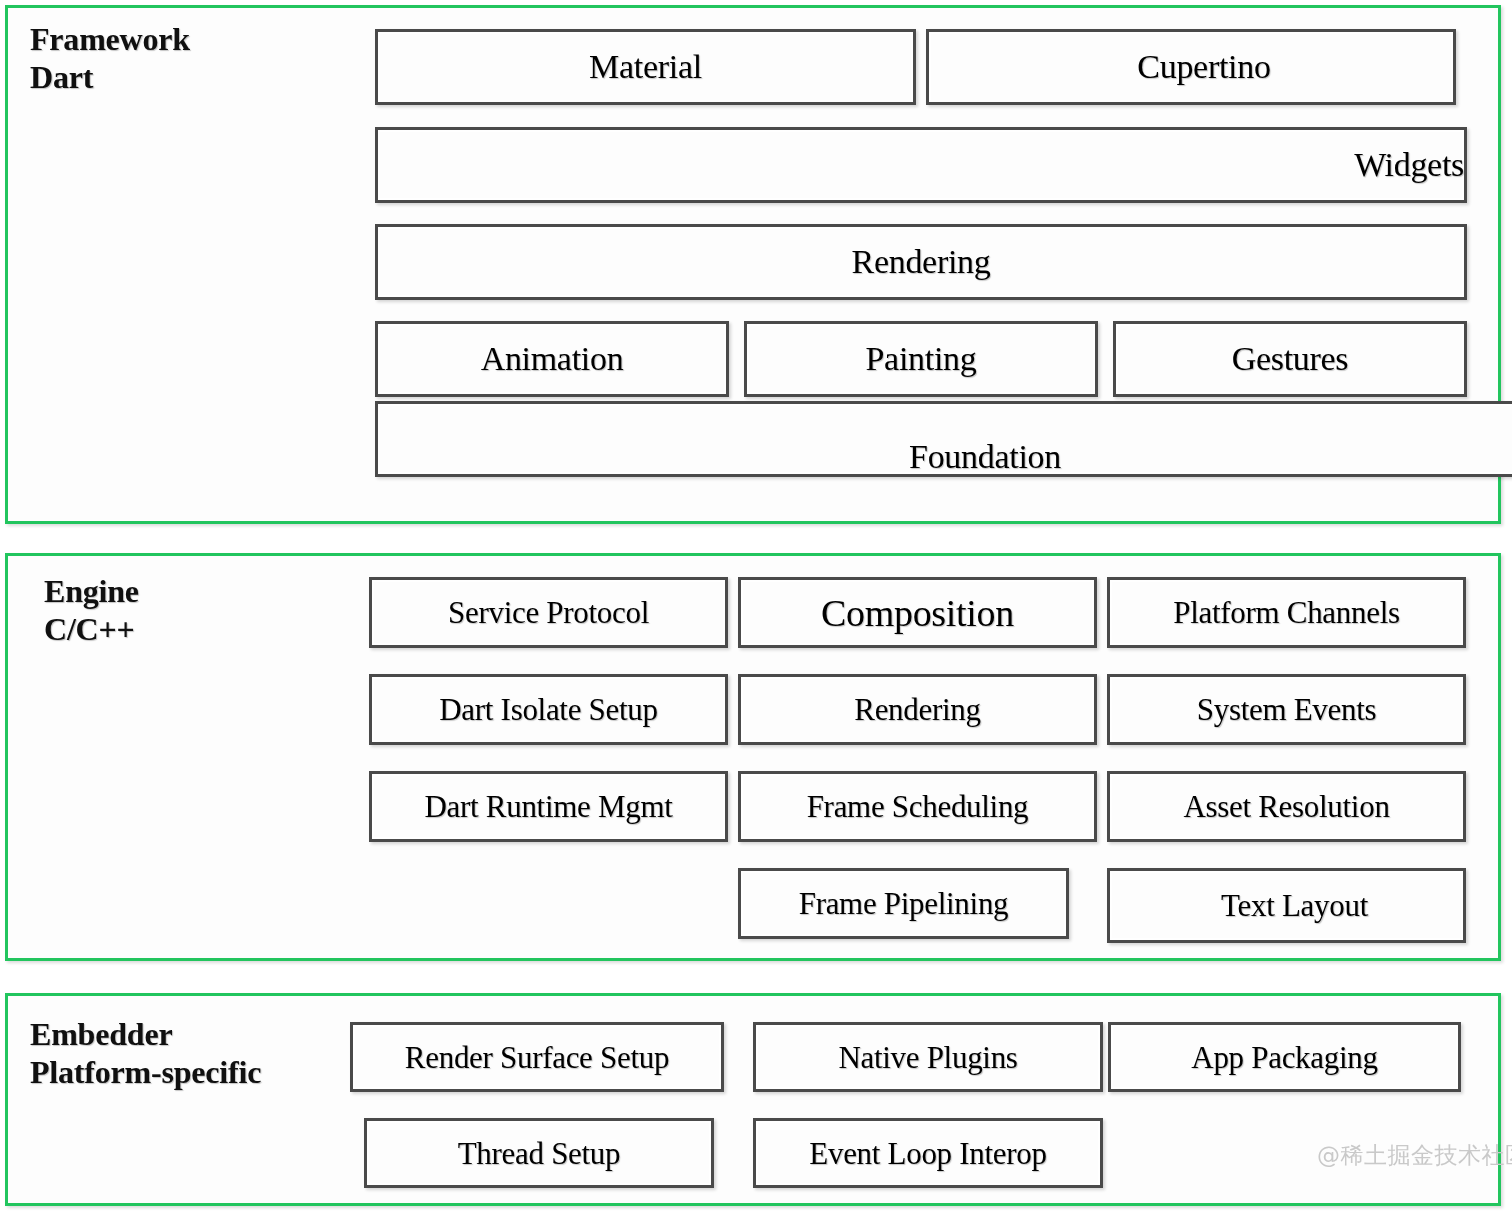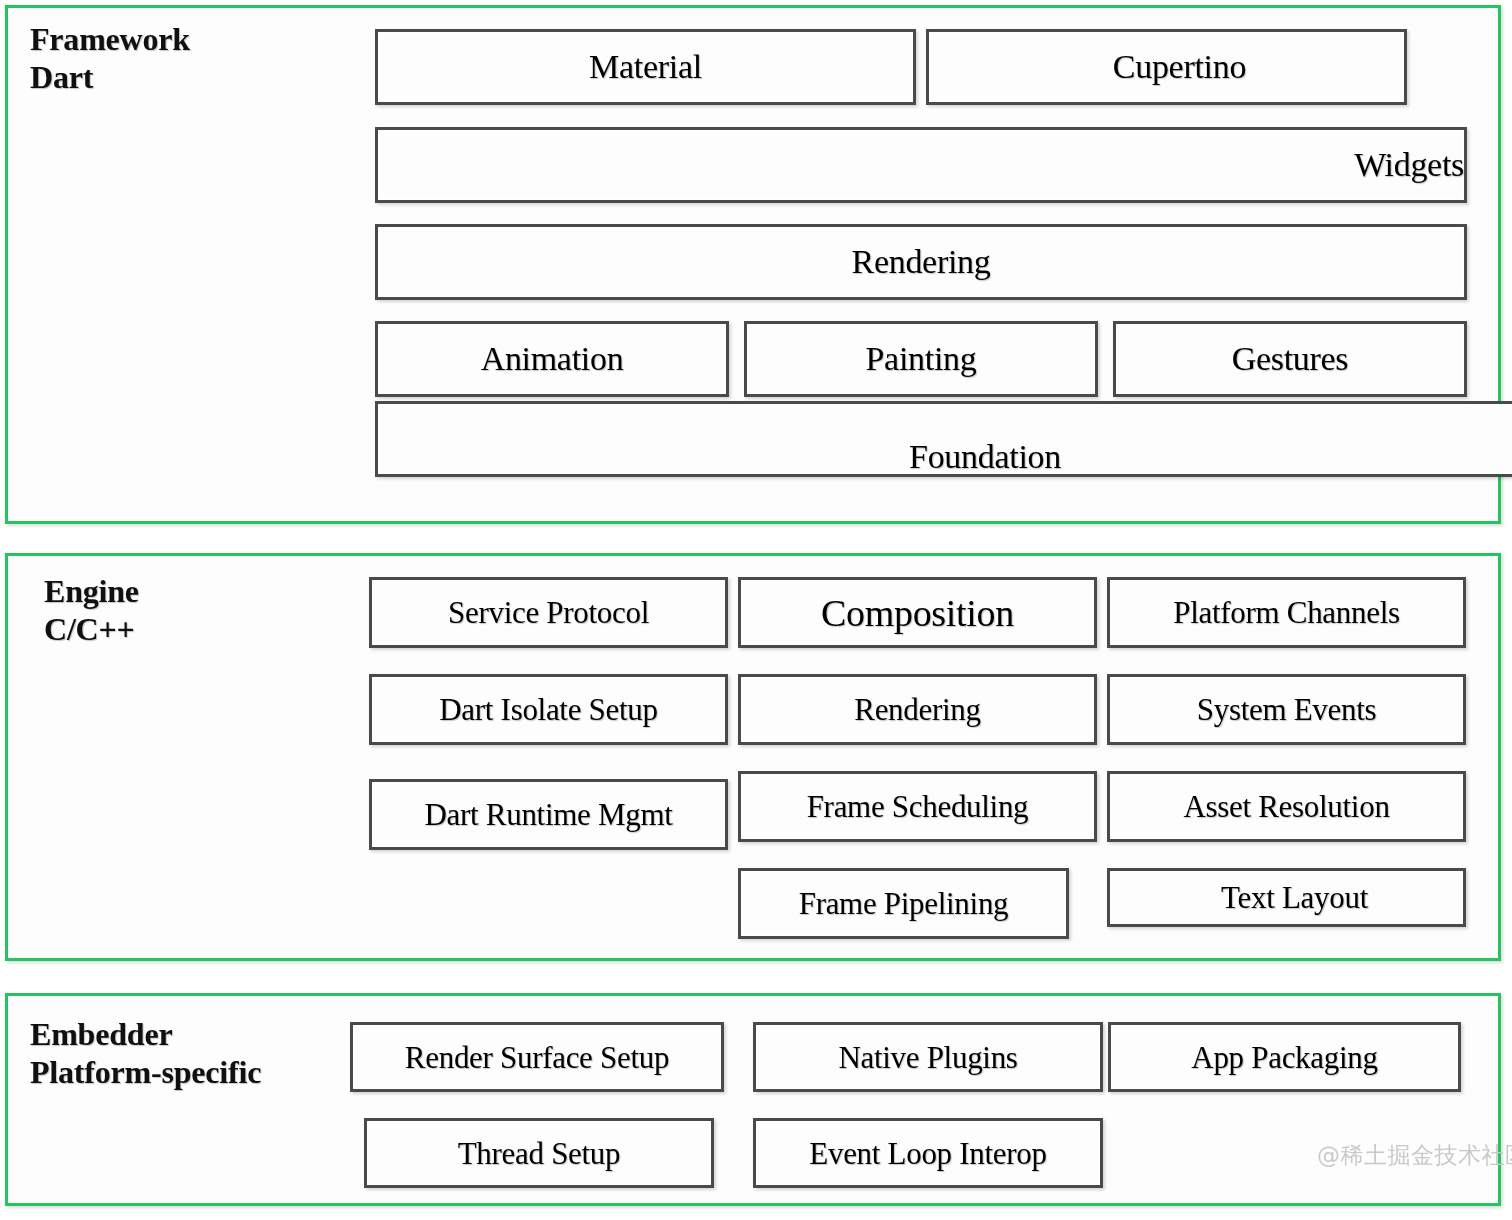--- a/index.html
+++ b/index.html
@@ -74,21 +74,21 @@
 <div class="layer" style="left:5px; top:5px; width:1496px; height:519px;">
 
   <div class="layer-caption" style="left:22px; top:13px; font-size:32px;">
     <span class="cap-line">Framework</span>
     <span class="cap-line">Dart</span>
   </div>
 
   <div class="node" style="left:367px; top:21px; width:541px; height:76px;">
     <span class="node-label" style="font-size:34px;">Material</span>
   </div>
-  <div class="node" style="left:918px; top:21px; width:481px; height:76px;padding-left:26px;">
+  <div class="node" style="left:918px; top:21px; width:530px; height:76px;padding-left:26px;">
     <span class="node-label" style="font-size:34px;">Cupertino</span>
   </div>
 
   <div class="node" style="left:367px; top:119px; width:1092px; height:76px;justify-content:flex-end;">
     <span class="node-label" style="font-size:34px;">Widgets</span>
   </div>
 
   <div class="node" style="left:367px; top:216px; width:1092px; height:76px;">
     <span class="node-label" style="font-size:34px;">Rendering</span>
   </div>
@@ -128,34 +128,34 @@
   <div class="node" style="left:361px; top:118px; width:359px; height:71px;">
     <span class="node-label" style="font-size:31px;">Dart Isolate Setup</span>
   </div>
   <div class="node" style="left:730px; top:118px; width:359px; height:71px;">
     <span class="node-label" style="font-size:31px;">Rendering</span>
   </div>
   <div class="node" style="left:1099px; top:118px; width:359px; height:71px;">
     <span class="node-label" style="font-size:31px;">System Events</span>
   </div>
 
-  <div class="node" style="left:361px; top:215px; width:359px; height:71px;margin-top:8px;">
+  <div class="node" style="left:361px; top:215px; width:359px; height:71px;">
     <span class="node-label" style="font-size:31px;">Dart Runtime Mgmt</span>
   </div>
   <div class="node" style="left:730px; top:215px; width:359px; height:71px;">
     <span class="node-label" style="font-size:31px;">Frame Scheduling</span>
   </div>
   <div class="node" style="left:1099px; top:215px; width:359px; height:71px;">
     <span class="node-label" style="font-size:31px;">Asset Resolution</span>
   </div>
 
   <div class="node" style="left:730px; top:312px; width:331px; height:71px;">
     <span class="node-label" style="font-size:31px;">Frame Pipelining</span>
   </div>
-  <div class="node" style="left:1099px; top:312px; width:359px; height:59px;padding-left:16px;">
+  <div class="node" style="left:1099px; top:312px; width:359px; height:75px;padding-left:16px;">
     <span class="node-label" style="font-size:31px;">Text Layout</span>
   </div>
 </div>
 
 <div class="layer" style="left:5px; top:993px; width:1496px; height:213px;">
 
   <div class="layer-caption" style="left:22px; top:20px; font-size:32px;">
     <span class="cap-line">Embedder</span>
     <span class="cap-line">Platform-specific</span>
   </div>

